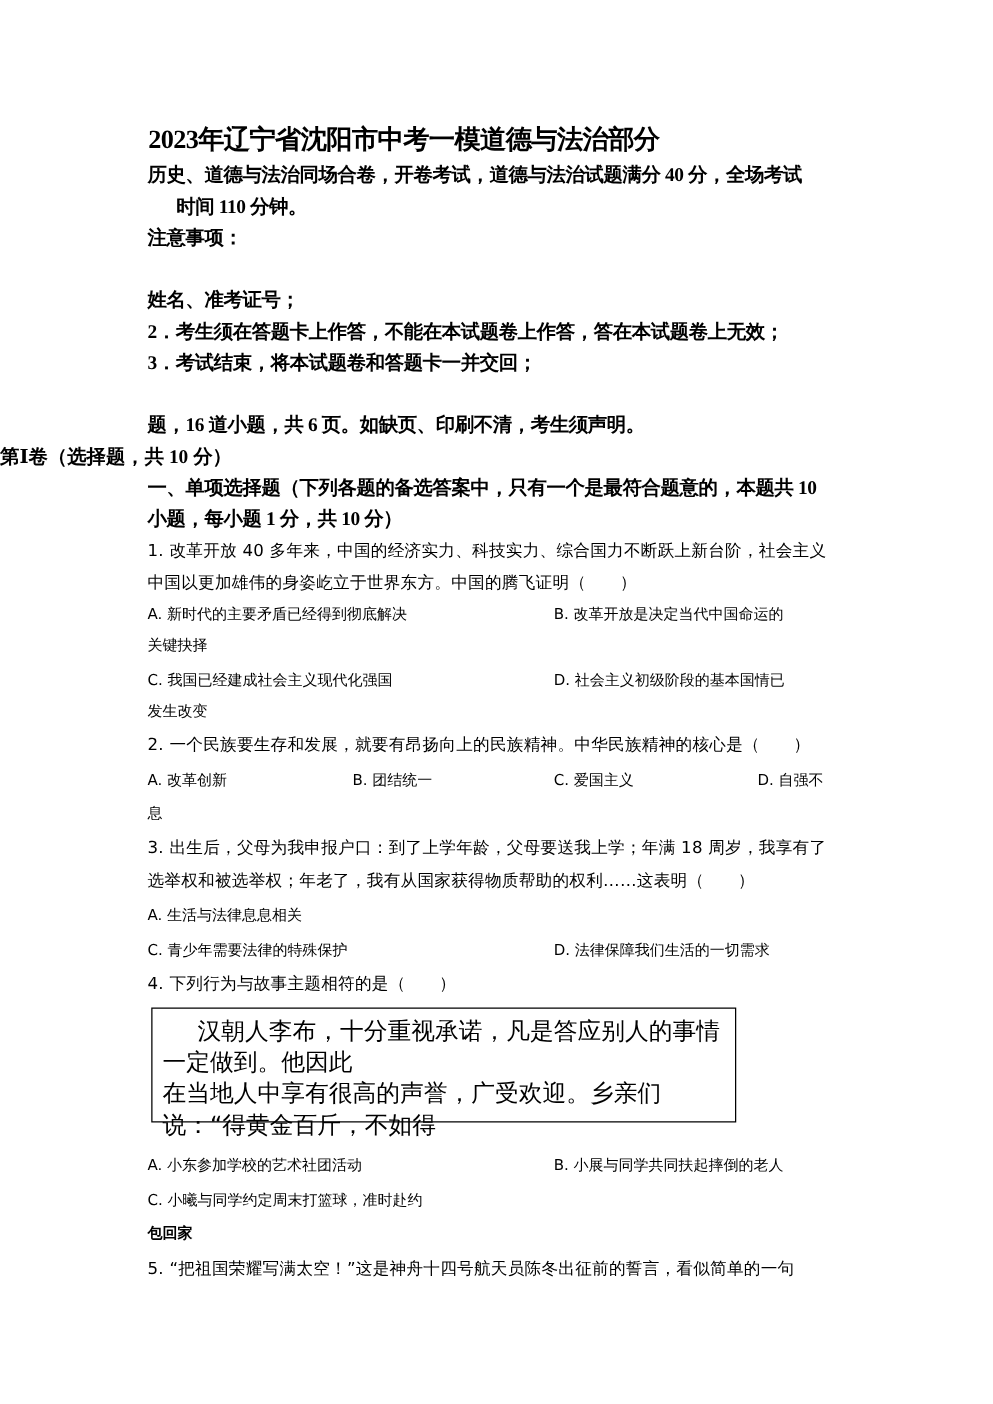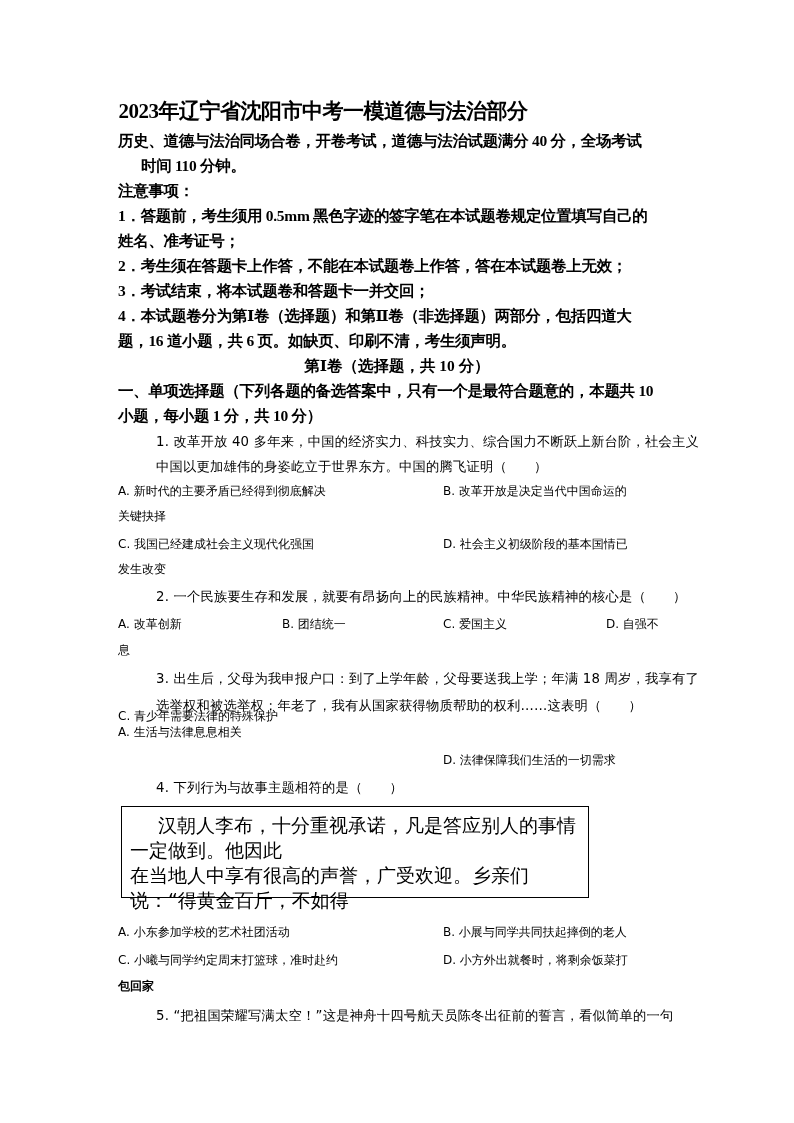--- a/index.html
+++ b/index.html
@@ -7,46 +7,44 @@
     .page { position: absolute; left: 0; top: 0; width: 794px; height: 1123px; }
     .serif { font-family: "Liberation Serif", "DejaVu Serif", serif; }
     .sans { font-family: "DejaVu Sans", "Liberation Sans", sans-serif; }
     .title {
       position: absolute; left: 0; width: 646px; top: 98px;
       text-align: center; font-size: 21px; font-weight: bold; line-height: 26px;
       letter-spacing: -0.5px;
     }
     .blk { position: absolute; left: 118px; width: 560px; }
     .bold-p { font-size: 15.5px; font-weight: bold; line-height: 25px; letter-spacing: -0.3px; }
-    .subhead { position: absolute; left: 0; width: 794px; text-align: center; font-size: 15.5px; font-weight: bold; line-height: 25px; }
-    .q { font-size: 13.3px; line-height: 25px; letter-spacing: 0.2px; margin-left: 38px; }
+    .subhead { position: absolute; left: 0; width: 794px; font-size: 15.5px; font-weight: bold; line-height: 25px; }
+    .q { font-size: 13.3px; line-height: 25px; letter-spacing: 0.2px; }
     .opt { position: absolute; font-size: 12px; line-height: 25px; white-space: nowrap; }
     .box {
       position: absolute; left: 121px; top: 806px; width: 468px; height: 92px;
       border: 1px solid #000; box-sizing: border-box; padding: 6px 8px 0 8px;
       font-size: 19px; line-height: 25px;
     }
     .indent { display: inline-block; width: 28px; }
   </style>
 </head>
 <body>
 
 <div class="page">
 
   <div class="title serif">2023年辽宁省沈阳市中考一模道德与法治部分</div>
 
   <div class="blk serif bold-p" style="top:128px;">历史、道德与法治同场合卷，开卷考试，道德与法治试题满分 40 分，全场考试</div>
   <div class="blk serif bold-p" style="top:153px;padding-left:23px;">时间 110 分钟。</div>
 
   <div class="blk serif bold-p" style="top:178px;">注意事项：</div>
-  <div class="blk serif bold-p" style="top:203px;">1．答题前，考生须用 0.5mm 黑色字迹的签字笔在本试题卷规定位置填写自己的</div>
   <div class="blk serif bold-p" style="top:228px;">姓名、准考证号；</div>
   <div class="blk serif bold-p" style="top:253px;">2．考生须在答题卡上作答，不能在本试题卷上作答，答在本试题卷上无效；</div>
   <div class="blk serif bold-p" style="top:278px;">3．考试结束，将本试题卷和答题卡一并交回；</div>
-  <div class="blk serif bold-p" style="top:303px;">4．本试题卷分为第Ⅰ卷（选择题）和第Ⅱ卷（非选择题）两部分，包括四道大</div>
   <div class="blk serif bold-p" style="top:328px;">题，16 道小题，共 6 页。如缺页、印刷不清，考生须声明。</div>
 
   <div class="subhead serif" style="top:353px;">第Ⅰ卷（选择题，共 10 分）</div>
   <div class="blk serif bold-p" style="top:378px;">一、单项选择题（下列各题的备选答案中，只有一个是最符合题意的，本题共 10</div>
   <div class="blk serif bold-p" style="top:403px;">小题，每小题 1 分，共 10 分）</div>
 
   <div class="blk sans q" style="top:429px;">1. 改革开放 40 多年来，中国的经济实力、科技实力、综合国力不断跃上新台阶，社会主义</div>
   <div class="blk sans q" style="top:454px;">中国以更加雄伟的身姿屹立于世界东方。中国的腾飞证明（　　）</div>
   <div class="opt sans" style="left:118px; top:479px;">A. 新时代的主要矛盾已经得到彻底解决</div>
   <div class="opt sans" style="left:443px; top:479px;">B. 改革开放是决定当代中国命运的</div>
@@ -58,29 +56,28 @@
   <div class="blk sans q" style="top:584px;">2. 一个民族要生存和发展，就要有昂扬向上的民族精神。中华民族精神的核心是（　　）</div>
   <div class="opt sans" style="left:118px; top:612px;">A. 改革创新</div>
   <div class="opt sans" style="left:282px; top:612px;">B. 团结统一</div>
   <div class="opt sans" style="left:443px; top:612px;">C. 爱国主义</div>
   <div class="opt sans" style="left:606px; top:612px;">D. 自强不</div>
   <div class="opt sans" style="left:118px; top:638px;">息</div>
 
   <div class="blk sans q" style="top:666px;">3. 出生后，父母为我申报户口：到了上学年龄，父母要送我上学；年满 18 周岁，我享有了</div>
   <div class="blk sans q" style="top:693px;">选举权和被选举权；年老了，我有从国家获得物质帮助的权利……这表明（　　）</div>
   <div class="opt sans" style="left:118px; top:720px;">A. 生活与法律息息相关</div>
-  <div class="opt sans" style="left:118px; top:704px;">C. 青少年需要法律的特殊保护</div>
+  <div class="opt sans" style="left:118px; top:748px;">C. 青少年需要法律的特殊保护</div>
   <div class="opt sans" style="left:443px; top:748px;">D. 法律保障我们生活的一切需求</div>
 
   <div class="blk sans q" style="top:775px;">4. 下列行为与故事主题相符的是（　　）</div>
   <div class="box sans">
     <div><span class="indent"></span><span>汉朝人李布，十分重视承诺，凡是答应别人的事情一定做到。他因此</span></div>
     <div>在当地人中享有很高的声誉，广受欢迎。乡亲们说：“得黄金百斤，不如得</div>
   </div>
   <div class="opt sans" style="left:118px; top:920px;">A. 小东参加学校的艺术社团活动</div>
   <div class="opt sans" style="left:443px; top:920px;">B. 小展与同学共同扶起摔倒的老人</div>
   <div class="opt sans" style="left:118px; top:948px;">C. 小曦与同学约定周末打篮球，准时赴约</div>
-  <div class="opt sans" style="left:443px; top:948px;">D. 小方外出就餐时，将剩余饭菜打</div>
   <div class="opt sans" style="left:118px; top:974px;font-weight:bold;">包回家</div>
 
   <div class="blk sans q" style="top:1003px;">5. “把祖国荣耀写满太空！”这是神舟十四号航天员陈冬出征前的誓言，看似简单的一句</div>
 
 </div>
 
 </body></html>

